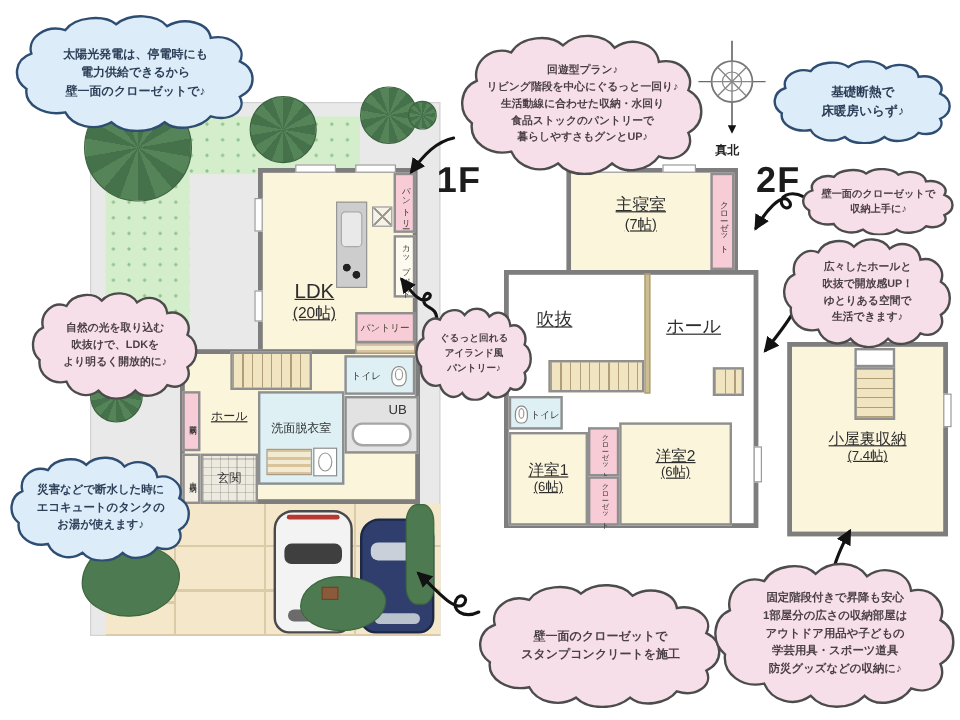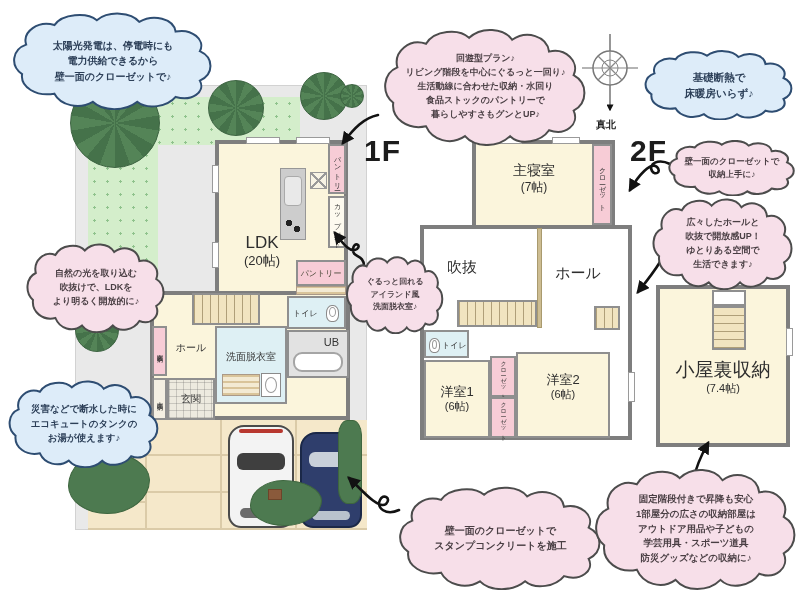--- a/index.html
+++ b/index.html
@@ -20,21 +20,21 @@
         border:1px solid #3c6341;}
   .bush{border-radius:46% 54% 52% 48%/55% 45% 55% 45%;background:#4d7a50;border:1px solid #3e663f;}
   
   .house{border:4px solid var(--wall-gray);background:var(--room-cream);}
   .house.white{background:#fff;}
   .room{border:2px solid #8f8f8f;}
   .cream{background:var(--room-cream);}
   .pinkroom{background:var(--closet-pink);}
   .wet{background:var(--wet-blue);}
   .gray{background:#e2e2e2;}
-  .rlabel{position:absolute;text-align:center;color:#2e2e2e;line-height:1.25;white-space:nowrap;}
+  .rlabel{position:absolute;text-align:center;color:#2e2e2e;line-height:1.25;white-space:nowrap;text-decoration:underline;}
   .vtext{writing-mode:vertical-rl;text-orientation:upright;font-size:7px;letter-spacing:1px;
          color:#333;position:absolute;left:50%;top:50%;transform:translate(-50%,-50%);white-space:nowrap;}
   .stairs{background-color:#f1e4c0;border:2px solid #8f8f8f;
           background-image:repeating-linear-gradient(90deg,rgba(110,90,50,.5) 0 1px,transparent 1px 8px);}
   .stairs.htread{background-image:repeating-linear-gradient(0deg,rgba(110,90,50,.5) 0 1px,transparent 1px 8px);}
   .lattice{background-color:#edeadf;
      background-image:repeating-linear-gradient(0deg,rgba(90,90,90,.25) 0 1px,transparent 1px 7px),
                       repeating-linear-gradient(90deg,rgba(90,90,90,.25) 0 1px,transparent 1px 7px);}
   .porch{background-color:#c6d6c1;border:2px solid #8f8f8f;
      background-image:repeating-linear-gradient(0deg,rgba(70,100,70,.3) 0 1px,transparent 1px 8px),
@@ -225,21 +225,21 @@
   <div class="abs room pinkroom" style="left:490px;top:397px;width:26px;height:41px">
     <span class="vtext" style="font-size:6px">クローゼット</span>
   </div>
   <div class="abs room cream" style="left:516px;top:352px;width:94px;height:86px"></div>
   <div class="rlabel" style="left:534px;top:372px;width:58px">
     <div style="font-size:13px">洋室2</div>
     <div style="font-size:11px">(6帖)</div>
   </div>
 
   <div class="rlabel" style="left:664px;top:358px;width:118px">
-    <div style="font-size:19px">小屋裏収納</div>
+    <div style="font-size:13px">小屋裏収納</div>
     <div style="font-size:11px">(7.4帖)</div>
   </div>
   <div class="abs" style="left:712px;top:290px;width:34px;height:16px;background:#fff;border:2px solid #8f8f8f"></div>
   <div class="abs stairs htread" style="left:712px;top:306px;width:34px;height:44px"></div>
 
   <div class="abs win" style="left:492px;top:137px;width:30px;height:7px"></div>
   <div class="abs win" style="left:552px;top:137px;width:28px;height:7px"></div>
   <div class="abs win" style="left:628px;top:372px;width:7px;height:30px"></div>
   <div class="abs win" style="left:786px;top:328px;width:7px;height:28px"></div>
 
@@ -357,21 +357,21 @@
     </div>
   </div>
 
   <div class="bubble pink" style="left:346px;top:256px;width:98px;height:78px">
     <svg class="cloud" viewBox="0 0 200 120" preserveAspectRatio="none">
         <use href="#cloudPath"></use>
       </svg>
     <div class="btext" style="font-size:8px">
       <div>ぐるっと回れる</div>
       <div>アイランド風</div>
-      <div>洗面脱衣室♪</div>
+      <div>パントリー♪</div>
     </div>
   </div>
 
   <div class="bubble pink" style="left:398px;top:486px;width:205px;height:104px">
     <svg class="cloud" viewBox="0 0 200 120" preserveAspectRatio="none">
         <use href="#cloudPath"></use>
       </svg>
     <div class="btext" style="font-size:10px">
       <div>壁一面のクローゼットで</div>
       <div>スタンプコンクリートを施工</div>

